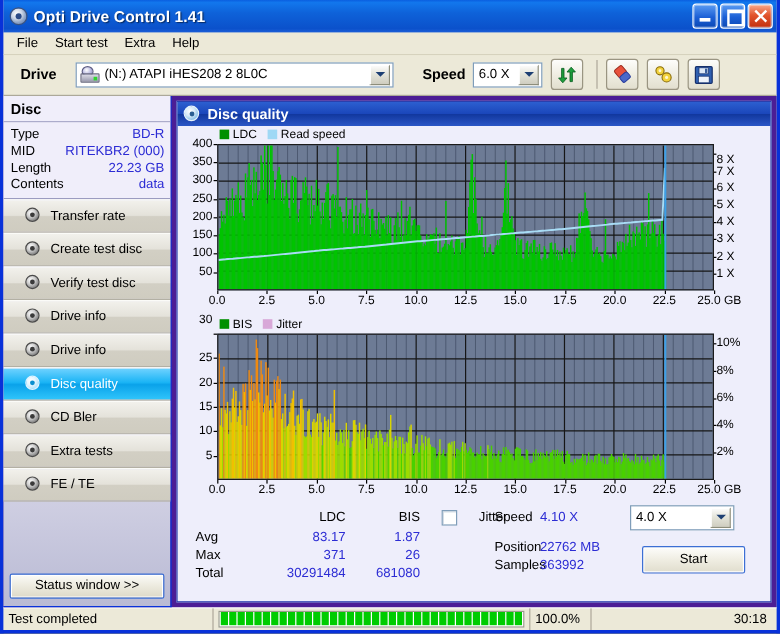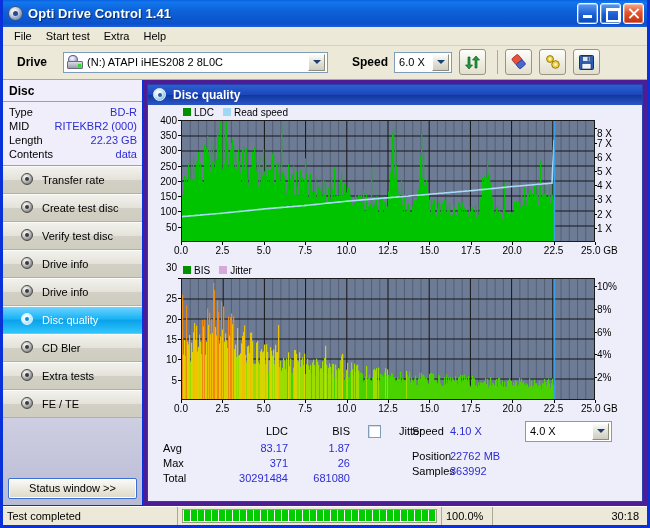--- a/index.html
+++ b/index.html
@@ -1487,20 +1487,21 @@
             <div class="combo spd2" style="left:375px;top:-2px;">
               <div class="txt">4.0 X</div>
               <div class="arrow"></div>
             </div>
 
             <div class="lbl" style="left:262px;top:27px;">Position</div>
             <div class="val" style="left:300px;top:27px;width:80px;text-align:left;">22762 MB</div>
             <div class="lbl" style="left:262px;top:42px;">Samples</div>
             <div class="val" style="left:300px;top:42px;width:80px;text-align:left;">363992</div>
 
+            <div class="startbtn" style="left:385px;top:32px;">Start</div>
           </div>
 
         </div>
       </div>
     </div>
   </div>
 
   <div class="statusbar">
     <div class="sb-cell sb-1">Test completed</div>
     <div class="progress" id="progbar">

